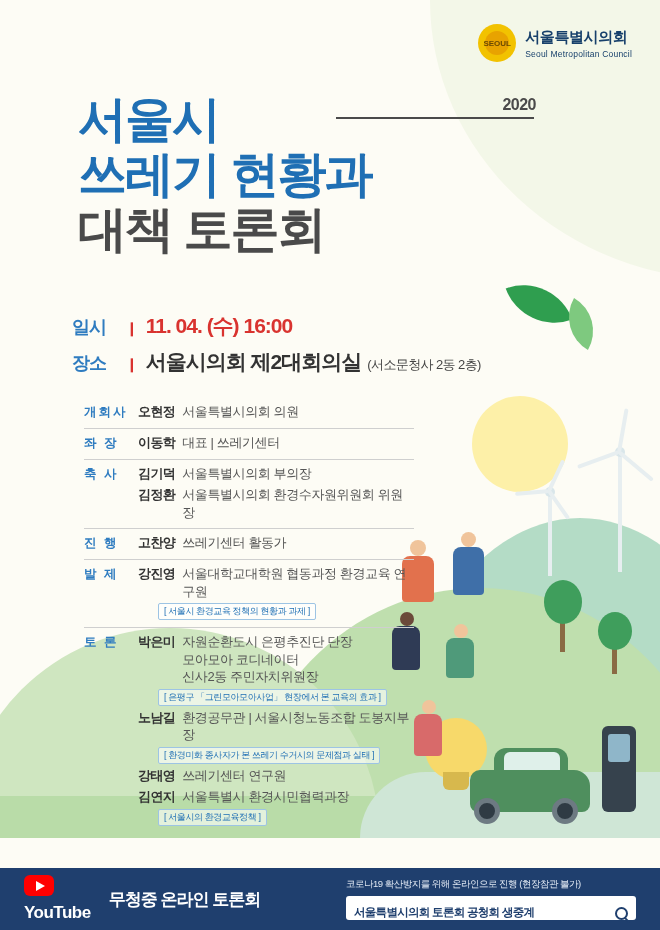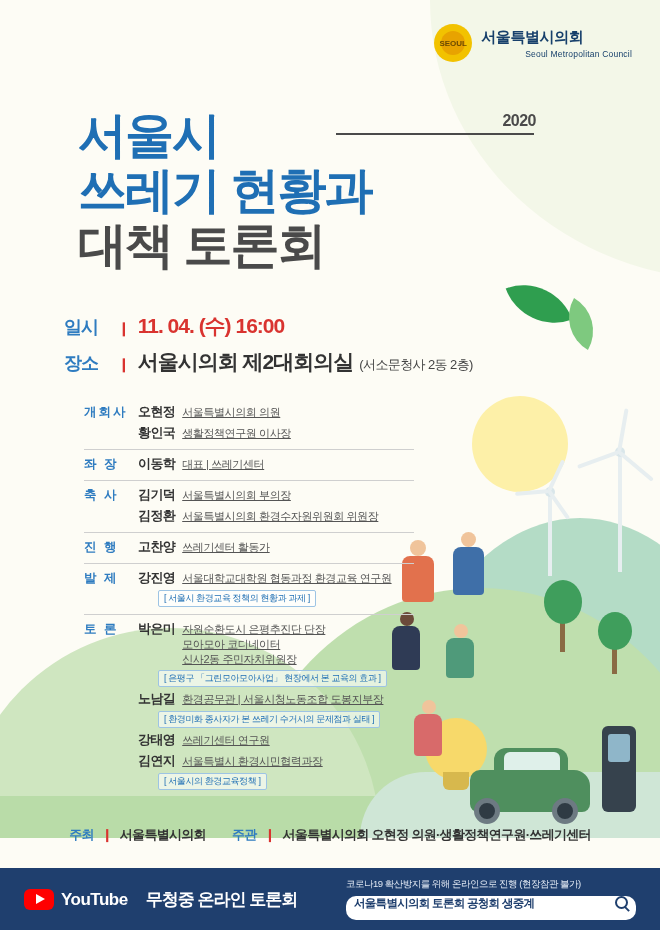--- a/index.html
+++ b/index.html
@@ -129,41 +129,41 @@
     display: flex; align-items: center; justify-content: center;
   }
   .council-emblem::after {
     content: ""; width: 24px; height: 24px; border-radius: 50%;
     background: #e8a300;
   }
   .council-emblem .mark {
     position: absolute; font-size: 8px; color: #6b4a00; font-weight: bold;
   }
   .council-text-ko { font-size: 15px; font-weight: bold; color: #17406b; letter-spacing: -.4px; }
-  .council-text-en { font-size: 8.5px; color: #17406b; letter-spacing: .2px; margin-top: 2px; margin-left: 44px; }
-
-  
-  .title-block { position: absolute; left: 78px; top: 108px; }
+  .council-text-en { font-size: 8.5px; color: #17406b; letter-spacing: .2px; margin-top: 2px; }
+
+  
+  .title-block { position: absolute; left: 78px; top: 92px; }
   .title-main {
     font-size: 49px; line-height: 1.12; font-weight: bold;
     letter-spacing: -2px;
   }
   .title-line1 { color: #1f6fb4; }
   .title-line2 { color: #1f6fb4; }
   .title-line3 { color: #4a4a4a; }
 
   .title-side {
     position: absolute; left: 258px; top: 4px; width: 200px; text-align: right;
   }
   .title-year { font-size: 16px; font-weight: bold; color: #4a4a4a; letter-spacing: -.5px; }
   .title-rule { width: 198px; height: 2px; background: #4a4a4a; margin: 3px 0 4px; }
   .title-sub { font-size: 13.5px; font-weight: bold; color: #2f7cc0; letter-spacing: -.6px; }
 
   
-  .meta { position: absolute; left: 64px; top: 312px; }
+  .meta { position: absolute; left: 72px; top: 312px; }
   .meta-row { display: flex; align-items: baseline; margin-bottom: 8px; }
   .meta-label {
     width: 54px; font-size: 18px; font-weight: bold; color: #2f7cc0; letter-spacing: -1px;
   }
   .meta-bar { color: #d9332f; font-size: 14px; margin: 0 8px 0 0; }
   .meta-strong { font-size: 21px; font-weight: bold; color: #d9332f; letter-spacing: -1px; }
   .meta-strong2 { font-size: 21px; font-weight: bold; color: #333; letter-spacing: -1px; }
   .meta-tail { font-size: 13px; color: #444; margin-left: 6px; letter-spacing: -.6px; }
 
   
@@ -172,21 +172,21 @@
   .prog-group.no-line { border-bottom: none; }
   .prog-role {
     width: 54px; flex: 0 0 54px;
     font-size: 12.5px; font-weight: bold; color: #2f7cc0;
     letter-spacing: 2px; padding-top: 1px;
   }
   .prog-entries { flex: 1; }
   .entry { margin-bottom: 3px; }
   .entry-line { display: flex; align-items: baseline; gap: 7px; }
   .entry-name { font-size: 13px; font-weight: bold; color: #333; letter-spacing: -.6px; white-space: nowrap; }
-  .entry-affil { font-size: 11px; color: #555; letter-spacing: -.4px; line-height: 1.35; text-decoration: underline; }
+  .entry-affil { font-size: 13px; color: #555; letter-spacing: -.4px; line-height: 1.35; }
   .entry-topic {
     display: inline-block; margin-top: 2px;
     font-size: 9px; color: #1f6fb4; letter-spacing: -.4px;
     border: 1px solid #9dc4e4; border-radius: 2px;
     padding: 1px 5px; background: rgba(255,255,255,.6);
   }
 
   
   .organizers {
     position: absolute; left: 0; right: 0; top: 826px;
@@ -197,40 +197,40 @@
   .org-bar { color: #d9332f; margin: 0 5px; }
   .org-value { color: #333; font-weight: bold; }
 
   
   .footer {
     position: absolute; left: 0; right: 0; bottom: 0; height: 62px;
     background: #1f3f6e;
     display: flex; align-items: center; padding: 0 24px; gap: 18px;
   }
   .yt-badge {
-    display: flex; align-items: flex-end; gap: 7px;
+    display: flex; align-items: flex-start; gap: 7px; flex-direction: column;
   }
   .yt-icon {
     width: 30px; height: 21px; border-radius: 6px; background: #ff0000;
     display: flex; align-items: center; justify-content: center;
   }
   .yt-icon::after {
     content: ""; width: 0; height: 0;
     border-left: 9px solid #fff;
     border-top: 5.5px solid transparent;
     border-bottom: 5.5px solid transparent;
     margin-left: 2px;
   }
   .yt-text { color: #fff; font-size: 17px; font-weight: bold; letter-spacing: -.5px; }
   .footer-title { color: #fff; font-size: 17px; font-weight: bold; letter-spacing: -1px; }
   .footer-right { margin-left: auto; width: 290px; }
   .footer-note { color: #dfe7f2; font-size: 9.5px; letter-spacing: -.5px; margin-bottom: 5px; }
   .search-bar {
-    display: flex; align-items: flex-start; background: #fff;
-    border-radius: 10px; height: 24px; padding: 0 8px;
+    display: flex; align-items: flex-end; background: #fff;
+    border-radius: 3px; height: 24px; padding: 0 8px;
   }
   .search-text { flex: 1; font-size: 11.5px; color: #1f3f6e; font-weight: bold; letter-spacing: -.7px; }
   .search-icon {
     width: 13px; height: 13px; border: 2px solid #1f3f6e; border-radius: 50%;
     position: relative;
   }
   .search-icon::after {
     content: ""; position: absolute; right: -4px; bottom: -3px;
     width: 6px; height: 2px; background: #1f3f6e; transform: rotate(45deg);
   }
@@ -340,26 +340,20 @@
   <div class="program" id="program-list">
       <div class="prog-group">
         <div class="prog-role">개회사</div>
         <div class="prog-entries">
           <div class="entry">
             <div class="entry-line">
               <span class="entry-name">오현정</span>
               <span class="entry-affil">서울특별시의회 의원</span>
             </div>
           </div>
-          <div class="entry">
-            <div class="entry-line">
-              <span class="entry-name">황인국</span>
-              <span class="entry-affil">생활정책연구원 이사장</span>
-            </div>
-          </div>
         </div>
       </div>
       <div class="prog-group">
         <div class="prog-role">좌 장</div>
         <div class="prog-entries">
           <div class="entry">
             <div class="entry-line">
               <span class="entry-name">이동학</span>
               <span class="entry-affil">대표 | 쓰레기센터</span>
             </div>
@@ -433,32 +427,20 @@
             <div class="entry-line">
               <span class="entry-name">김연지</span>
               <span class="entry-affil">서울특별시 환경시민협력과장</span>
             </div>
             <div style="padding-left: 20px;"><span class="entry-topic">[ 서울시의 환경교육정책 ]</span></div>
           </div>
         </div>
       </div>
     </div>
 
-  <div class="organizers">
-    <div>
-      <span class="org-label">주최</span>
-      <span class="org-bar">❙</span>
-      <span class="org-value">서울특별시의회</span>
-    </div>
-    <div>
-      <span class="org-label">주관</span>
-      <span class="org-bar">❙</span>
-      <span class="org-value">서울특별시의회 오현정 의원·생활정책연구원·쓰레기센터</span>
-    </div>
-  </div>
 
   <div class="footer">
     <div class="yt-badge">
       <span class="yt-icon"></span>
       <span class="yt-text">YouTube</span>
     </div>
     <div class="footer-title">무청중 온라인 토론회</div>
     <div class="footer-right">
       <div class="footer-note">코로나19 확산방지를 위해 온라인으로 진행 (현장참관 불가)</div>
       <div class="search-bar">

